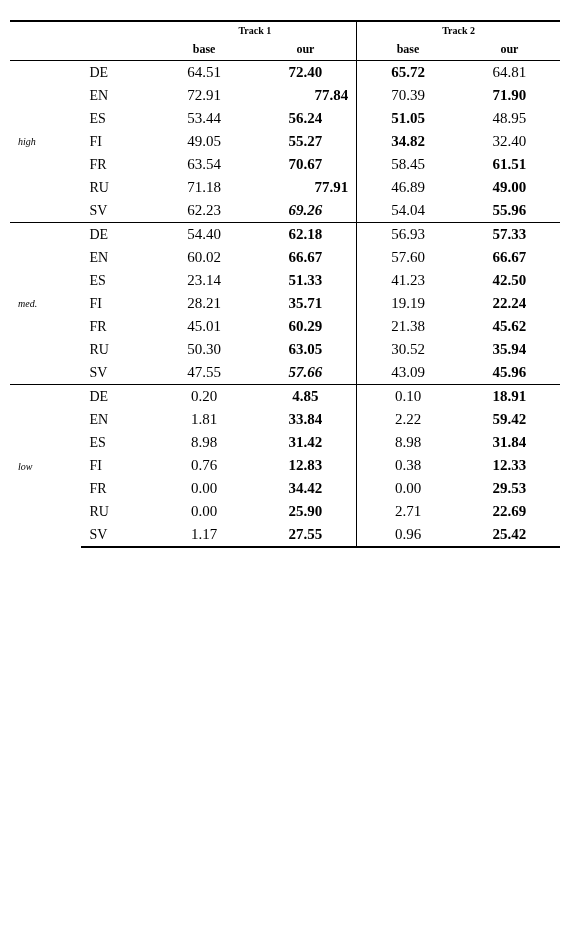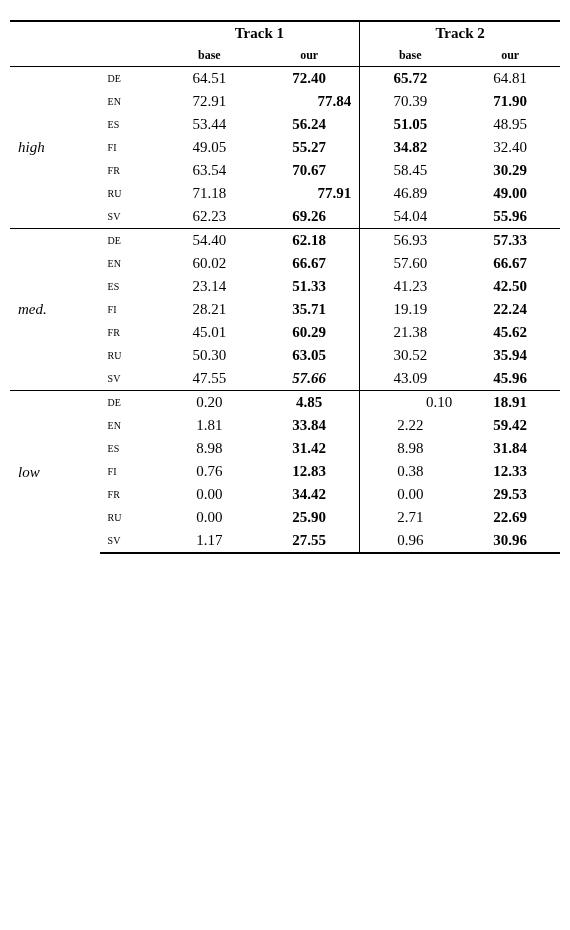--- a/index.html
+++ b/index.html
@@ -30,32 +30,32 @@
       width: 100%;
     }
 
     th, td {
       padding: 3px 8px;
       text-align: center;
     }
 
     td.lang-label {
       text-align: left;
-      font-size: 10px;
+      font-size: 14px;
     }
 
     td.group-label {
       text-align: left;
       vertical-align: middle;
       font-style: italic;
-      font-size: 15px;
+      font-size: 10px;
     }
 
     .header-track {
-      font-size: 15px;
+      font-size: 10px;
       border-bottom: none;
     }
 
     .header-sub {
       font-size: 12px;
     }
 
     .header-row-1 th {
       border-top: 2px solid #000;
     }
@@ -111,33 +111,33 @@
           <td>49.05</td>
           <td style="border-right: 1.5px solid rgb(0, 0, 0);"><b>55.27</b></td>
           <td><b>34.82</b></td>
           <td>32.40</td>
         </tr>
         <tr>
           <td class="lang-label">FR</td>
           <td>63.54</td>
           <td style="border-right: 1.5px solid rgb(0, 0, 0);"><b>70.67</b></td>
           <td>58.45</td>
-          <td><b>30.29</b></td>
+          <td><b>61.51</b></td>
         </tr>
         <tr>
           <td class="lang-label">RU</td>
           <td>71.18</td>
           <td style="border-right: 1.5px solid rgb(0, 0, 0); text-align: right;"><b>77.91</b></td>
           <td>46.89</td>
           <td><b>49.00</b></td>
         </tr>
         <tr>
           <td class="lang-label">SV</td>
           <td>62.23</td>
-          <td style="border-right: 1.5px solid rgb(0, 0, 0);"><b>69.26</b></td>
+          <td style="border-right: 1.5px solid rgb(0, 0, 0); font-style: italic;"><b>69.26</b></td>
           <td>54.04</td>
           <td><b>55.96</b></td>
         </tr>
         <tr>
           <td rowspan="7" class="group-label" style="border-top: 1.5px solid rgb(0, 0, 0);">med.</td>
           <td class="lang-label" style="border-top: 1.5px solid rgb(0, 0, 0);">DE</td>
           <td style="border-top: 1.5px solid rgb(0, 0, 0);">54.40</td>
           <td style="border-right: 1.5px solid rgb(0, 0, 0); border-top: 1.5px solid rgb(0, 0, 0);"><b>62.18</b></td>
           <td style="border-top: 1.5px solid rgb(0, 0, 0);">56.93</td>
           <td style="border-top: 1.5px solid rgb(0, 0, 0);"><b>57.33</b></td>
@@ -182,21 +182,21 @@
           <td>47.55</td>
           <td style="border-right: 1.5px solid rgb(0, 0, 0); font-style: italic;"><b>57.66</b></td>
           <td>43.09</td>
           <td><b>45.96</b></td>
         </tr>
         <tr>
           <td rowspan="7" class="group-label" style="border-top: 1.5px solid rgb(0, 0, 0);">low</td>
           <td class="lang-label" style="border-top: 1.5px solid rgb(0, 0, 0);">DE</td>
           <td style="border-top: 1.5px solid rgb(0, 0, 0); margin-top: 17px;">0.20</td>
           <td style="border-right: 1.5px solid rgb(0, 0, 0); border-top: 1.5px solid rgb(0, 0, 0);"><b>4.85</b></td>
-          <td style="border-top: 1.5px solid rgb(0, 0, 0); text-align: right;">0.10</td>
+          <td style="border-top: 1.5px solid rgb(0, 0, 0);">0.10</td>
           <td style="border-top: 1.5px solid rgb(0, 0, 0);"><b>18.91</b></td>
         </tr>
         <tr>
           <td class="lang-label">EN</td>
           <td>1.81</td>
           <td style="border-right: 1.5px solid rgb(0, 0, 0);"><b>33.84</b></td>
           <td>2.22</td>
           <td><b>59.42</b></td>
         </tr>
         <tr>
@@ -225,17 +225,17 @@
           <td>0.00</td>
           <td style="border-right: 1.5px solid rgb(0, 0, 0);"><b>25.90</b></td>
           <td>2.71</td>
           <td><b>22.69</b></td>
         </tr>
         <tr>
           <td class="lang-label" style="border-bottom: 2px solid rgb(0, 0, 0);">SV</td>
           <td style="border-bottom: 2px solid rgb(0, 0, 0);">1.17</td>
           <td style="border-right: 1.5px solid rgb(0, 0, 0); border-bottom: 2px solid rgb(0, 0, 0);"><b>27.55</b></td>
           <td style="border-bottom: 2px solid rgb(0, 0, 0); margin-top: 8px;">0.96</td>
-          <td style="border-bottom: 2px solid rgb(0, 0, 0);"><b>30.96</b></td>
+          <td style="border-bottom: 2px solid rgb(0, 0, 0);"><b>25.42</b></td>
         </tr>
       </tbody>
   </table>
 </div>
 
 </body></html>

